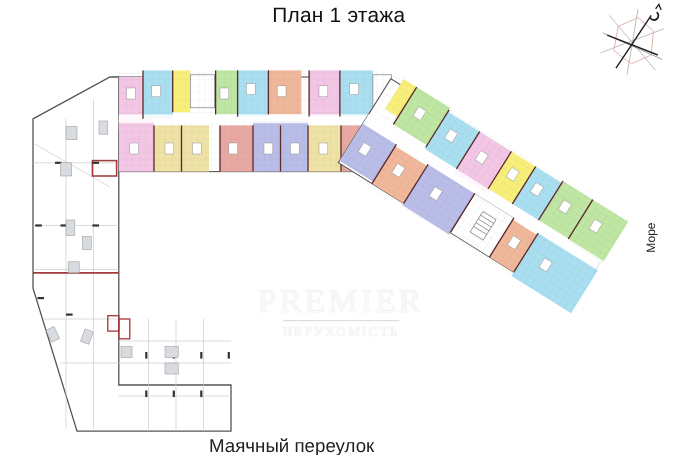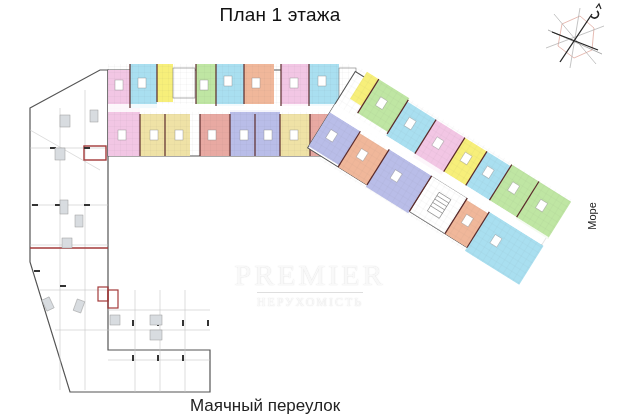--- a/index.html
+++ b/index.html
@@ -1,17 +1,17 @@
 <!DOCTYPE html>
 <html><head>
 <meta charset="utf-8">
 <style>
   html, body { margin:0; padding:0; background:#ffffff; }
   body { width:620px; height:414px; position:relative; overflow:hidden; font-family:"Liberation Sans", sans-serif; }
-  .title { position:absolute; left:0; width:560px; top:4px; text-align:center; font-size:19px; color:#111; letter-spacing:0.2px; }
+  .title { position:absolute; left:0; width:560px; top:4px; text-align:center; font-size:19px; color:#111; letter-spacing:0.2px;padding-left:28px; }
   .compass { position:absolute; left:540px; top:2px; width:70px; height:72px; }
   .plan { position:absolute; left:0; top:0; width:620px; height:414px; }
   .street { position:absolute; left:190px; width:200px; top:396px; text-align:left; font-size:17px; color:#222; }
   .sea { position:absolute; left:572px; top:210px; font-size:11px; color:#222; transform:rotate(-90deg); transform-origin:center; width:40px; text-align:center; }
   .watermark { position:absolute; left:205px; top:258px; width:210px; text-align:center; color:rgba(255,255,255,0.85); font-family:"Liberation Serif", serif; }
   .wm1 { font-size:30px; letter-spacing:3px; text-shadow:0 0 1px rgba(160,160,160,0.5); }
   .wm2 { font-size:12px; letter-spacing:2px; margin-top:-2px; text-shadow:0 0 1px rgba(160,160,160,0.5); border-top:1px solid rgba(200,200,200,0.6); display:inline-block; padding-top:2px; }
 </style>
 </head>
 <body>

